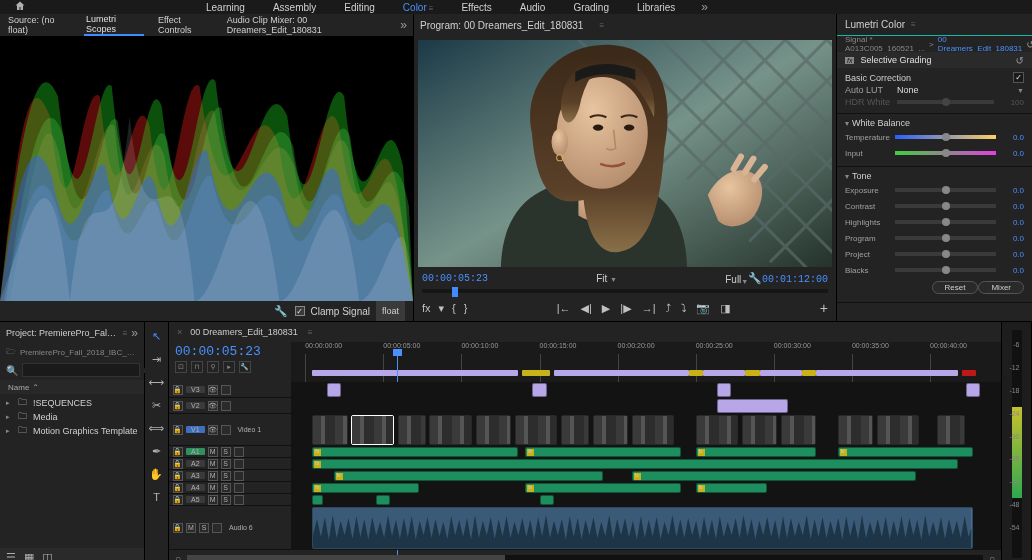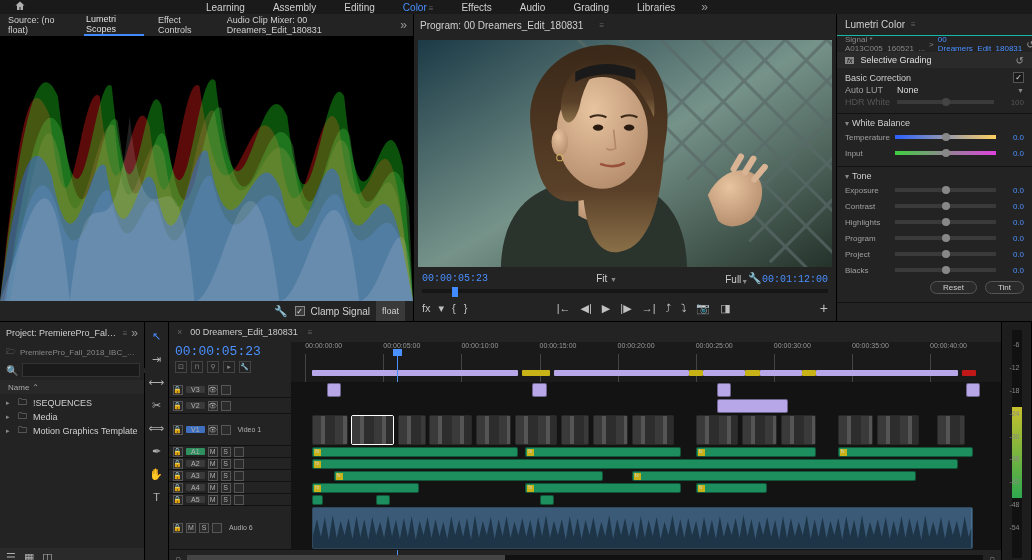--- a/index.html
+++ b/index.html
@@ -63,21 +63,21 @@
 .chk { width: 11px; height: 11px; border: 1px solid #555; display: inline-flex; align-items: center; justify-content: center; background: #1a1a1a; cursor: pointer; }
 .chk.on::after { content: "✓"; font-size: 8px; color: #e0e0e0; }
 .slider-row { display: flex; align-items: center; gap: 4px; margin: 2px 0; height: 14px; font-size: 8px; }
 .slider-label { width: 46px; color: #a0a0a0; text-align: left; flex-shrink: 0;}
 .slider-label.dim { color: #555;}
 .slider-track { flex: 1; position: relative; height: 4px; background: #3a3a3a; }
 .slider-thumb { position: absolute; width: 8px; height: 8px; background: #888; border-radius: 50%; top: -2px; transform: translateX(-50%); cursor: pointer; }
 .slider-val { width: 24px; text-align: right; color: #4a90ff; font-size: 8px; }
 .temp-track { background: linear-gradient(to right, #2a60ff, #ffd060); }
 .tint-track { background: linear-gradient(to right, #3fcf3f, #e040e0); }
-.btn-row { display: flex; gap: 8px; justify-content: flex-end; margin: 4px 0;}
+.btn-row { display: flex; justify-content: flex-end; margin: 4px 0;}
 .oval-btn { border: 1px solid #555; border-radius: 10px; padding: 1px 12px; font-size: 8px; cursor: pointer; background: #2a2a2a; }
 .row-inline { display: flex; align-items: center; gap: 6px; margin: 2px 0; font-size: 9px; }
 .lut-select { color: #ddd; font-size: 9px; border: none; flex: 1; }
 .wb-picker { font-size: 10px; color: #ccc; }
 .reset-arrow { float: right; color: #999; font-size: 10px; cursor: pointer; margin-left: auto;}
 
 
 .panel-project { width: 145px; display: flex; flex-direction: column; background: #232323; border-right: 1px solid #000; }
 .proj-header { height: 22px; display: flex; align-items: center; padding: 0 6px; font-size: 9px; gap: 4px;}
 .proj-breadcrumb { height: 16px; display: flex; align-items: center; padding: 0 6px; font-size: 8px; color: #888; }
@@ -408,21 +408,21 @@
             </div>
           <div class="slider-row">
               <span class="slider-label">Blacks</span>
               <div class="slider-track">
                 <div class="slider-thumb" style="left:50%"></div>
               </div>
               <span class="slider-val">0.0</span>
             </div>
           <div class="btn-row">
             <span class="oval-btn">Reset</span>
-            <span class="oval-btn">Tint</span>
+            <span class="oval-btn">Mixer</span>
           </div>
 
         </div>
 
       </div>
     </div>
 
     <div class="lower">
 
       <div class="panel-project">

